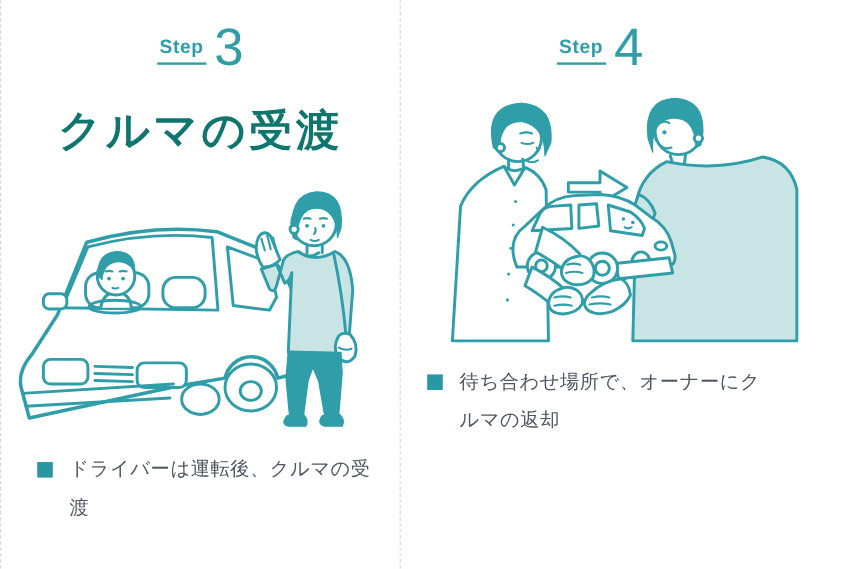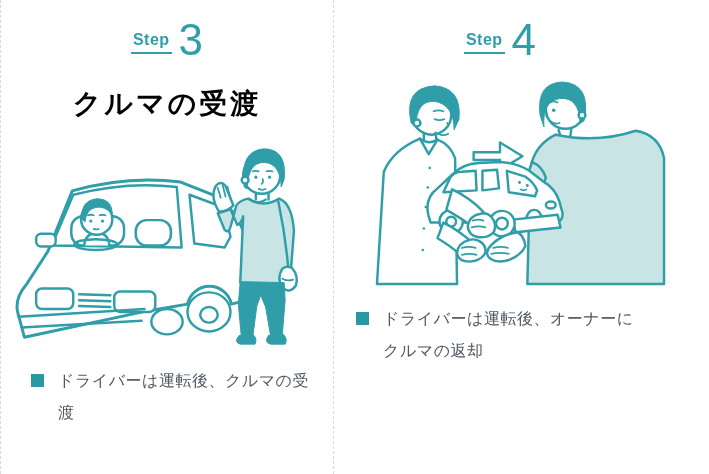--- a/index.html
+++ b/index.html
@@ -21,21 +21,21 @@
   }
   .step-word {
     color:#2f9ea8; font-size:16px; font-weight:bold; letter-spacing:.5px;
     border-bottom:2px solid #2f9ea8; padding:0 2px 3px 2px; margin-bottom:7px;
   }
   .step-num {
     color:#2f9ea8; font-size:44px; font-weight:300; line-height:0.95; margin-left:7px;
   }
   .panel-title {
     margin:24px 0 0 0; text-align:center;
-    color:#000000; font-size:28px; font-weight:bold; letter-spacing:3px;
+    color:#0f766e; font-size:36px; font-weight:bold; letter-spacing:3px;
   }
   .illus { display:block; margin:12px auto 0 auto; }
 
   ul.bullets {
     list-style:none; margin:8px 0 0 0; padding:0 0 0 30px; width:315px;
   }
   .panel.right ul.bullets { padding-left:22px; width:307px; }
   ul.bullets li {
     position:relative; padding-left:27px;
     font-size:16px; line-height:32px; letter-spacing:.5px;
@@ -188,18 +188,18 @@
 
       <g>
         <path class="ln" d="M 188,162 Q 172,164 161,175 Q 153,183 160,189 Q 168,194 180,190 Q 192,185 196,176 Q 195,166 188,162 Z"></path>
         <path class="thin" d="M 163,178 Q 171,176 178,178 M 161,184 Q 170,182 179,184"></path>
       </g>
     </svg>
 
     <ul class="bullets">
       <li>
         <span class="sq"></span>
-        <span>ドライバーは運転後、オーナーにクルマの返却</span>
+        <span>待ち合わせ場所で、オーナーにクルマの返却</span>
       </li>
     </ul>
   </div>
 
 </div>
 
 </body></html>

